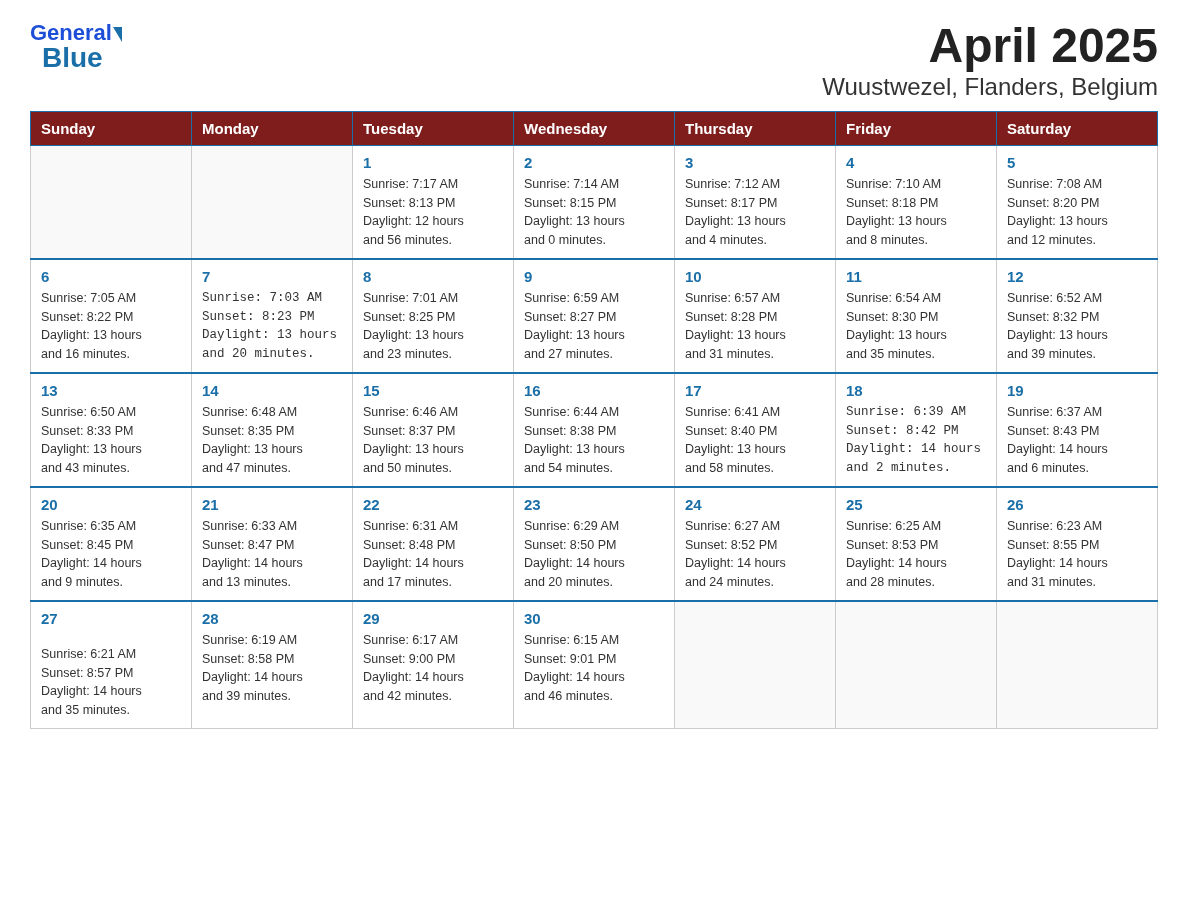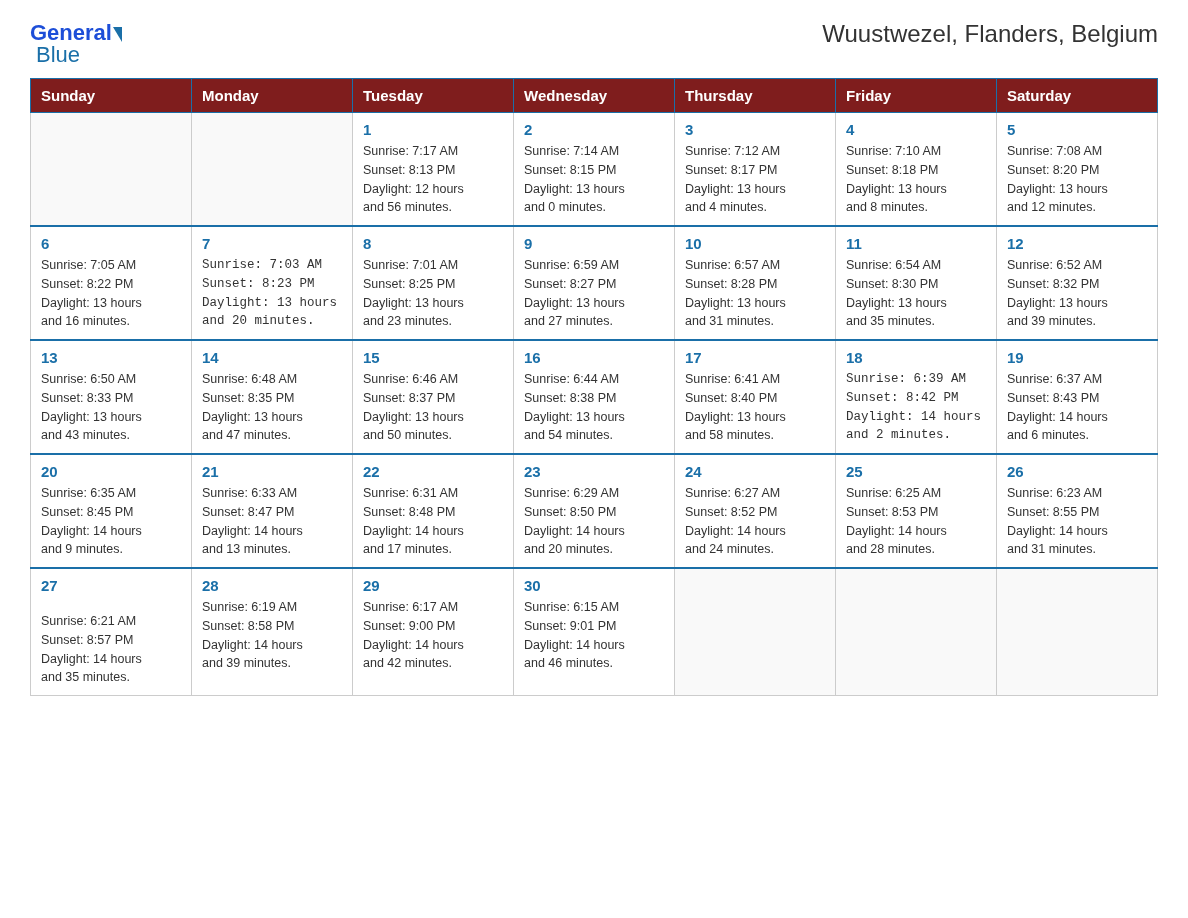--- a/index.html
+++ b/index.html
@@ -91,39 +91,40 @@
       display: inline-block;
       width: 0;
       height: 0;
       border-left: 9px solid transparent;
       border-right: 0px solid transparent;
       border-top: 15px solid #1a6fa8;
       margin-left: 1px;
       margin-top: 2px;
     }
     .logo-line2 {
-      font-size: 22px;
-      font-weight: normal;
+      font-size: 28px;
+      font-weight: bold;
       color: #1a6fa8;
-      margin-left: 6px;
+      margin-left: 12px;
       margin-top: -4px;
     }
   </style>
 </head>
 <body>
 
 <div class="header">
   <div class="logo-wrapper">
     <div class="logo-line1">
       <span class="logo-text-general">General</span>
       <span class="logo-arrow"></span>
     </div>
     <div class="logo-line2">Blue</div>
   </div>
   <div class="title-block">
+    <h1>April 2025</h1>
     <h2>Wuustwezel, Flanders, Belgium</h2>
   </div>
 </div>
 
 <table class="calendar">
   <thead>
     <tr>
     <th>Sunday</th>
         <th>Monday</th>
         <th>Tuesday</th>

